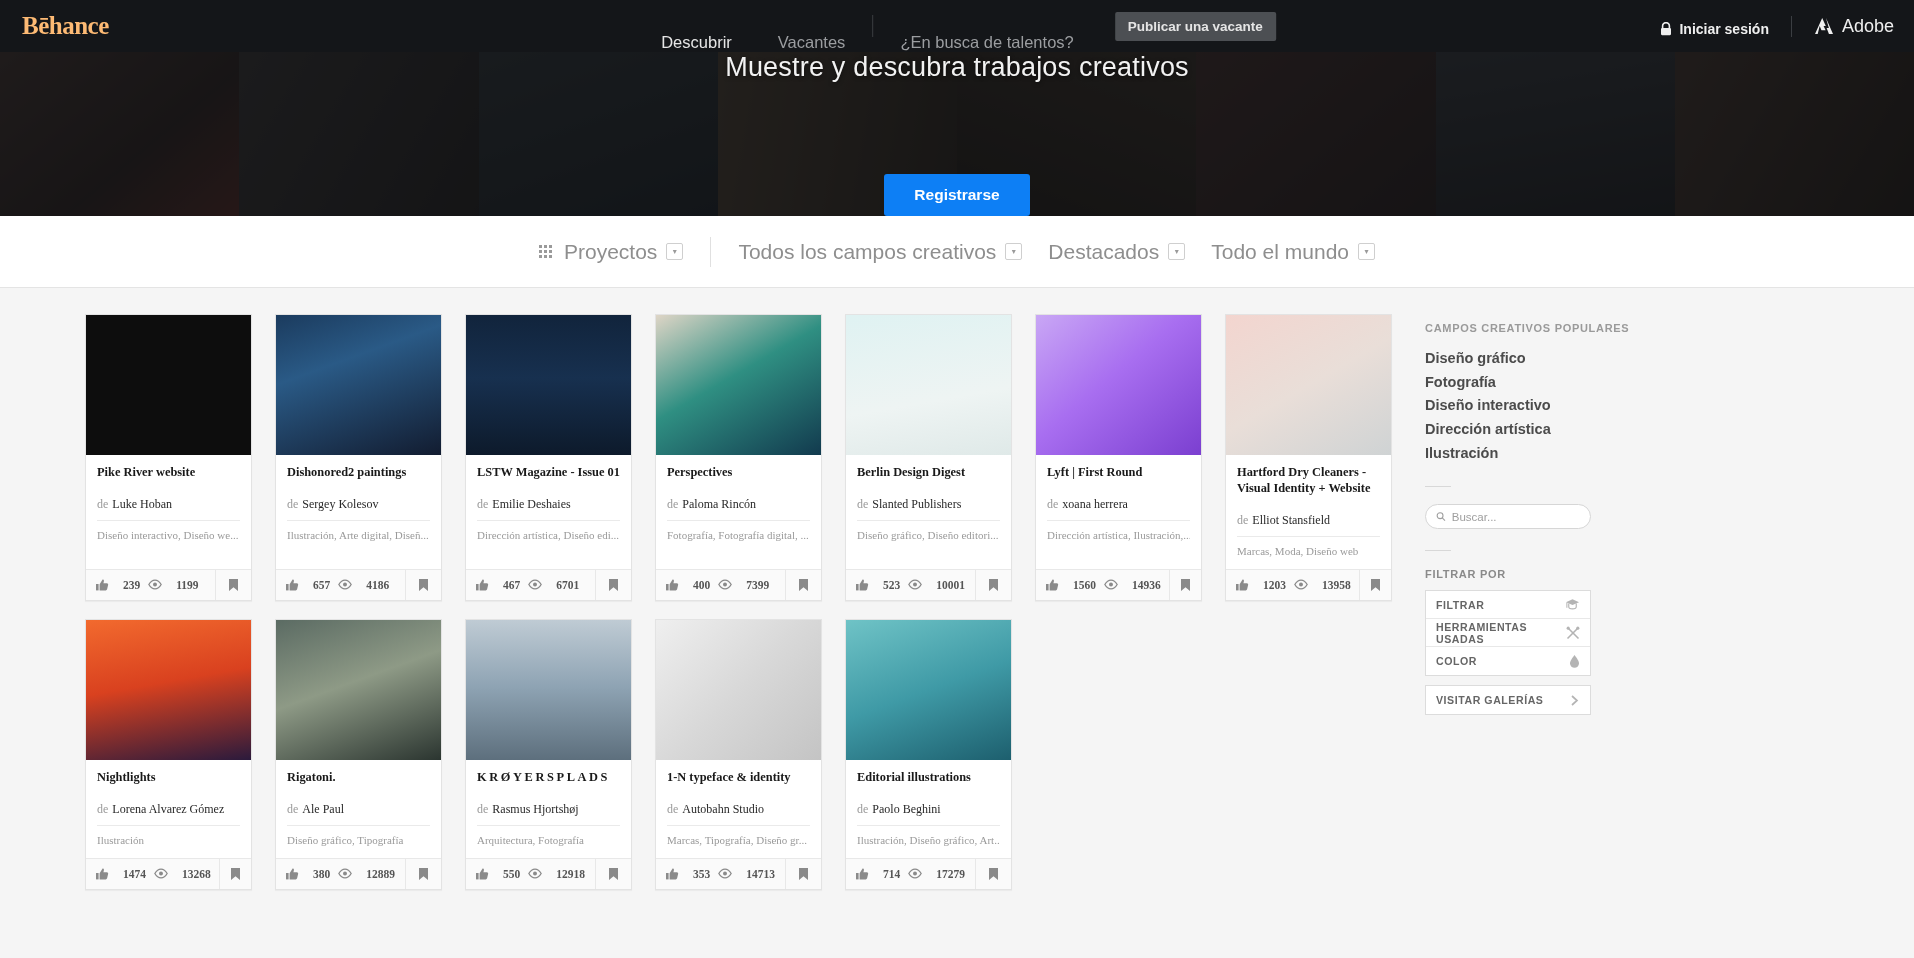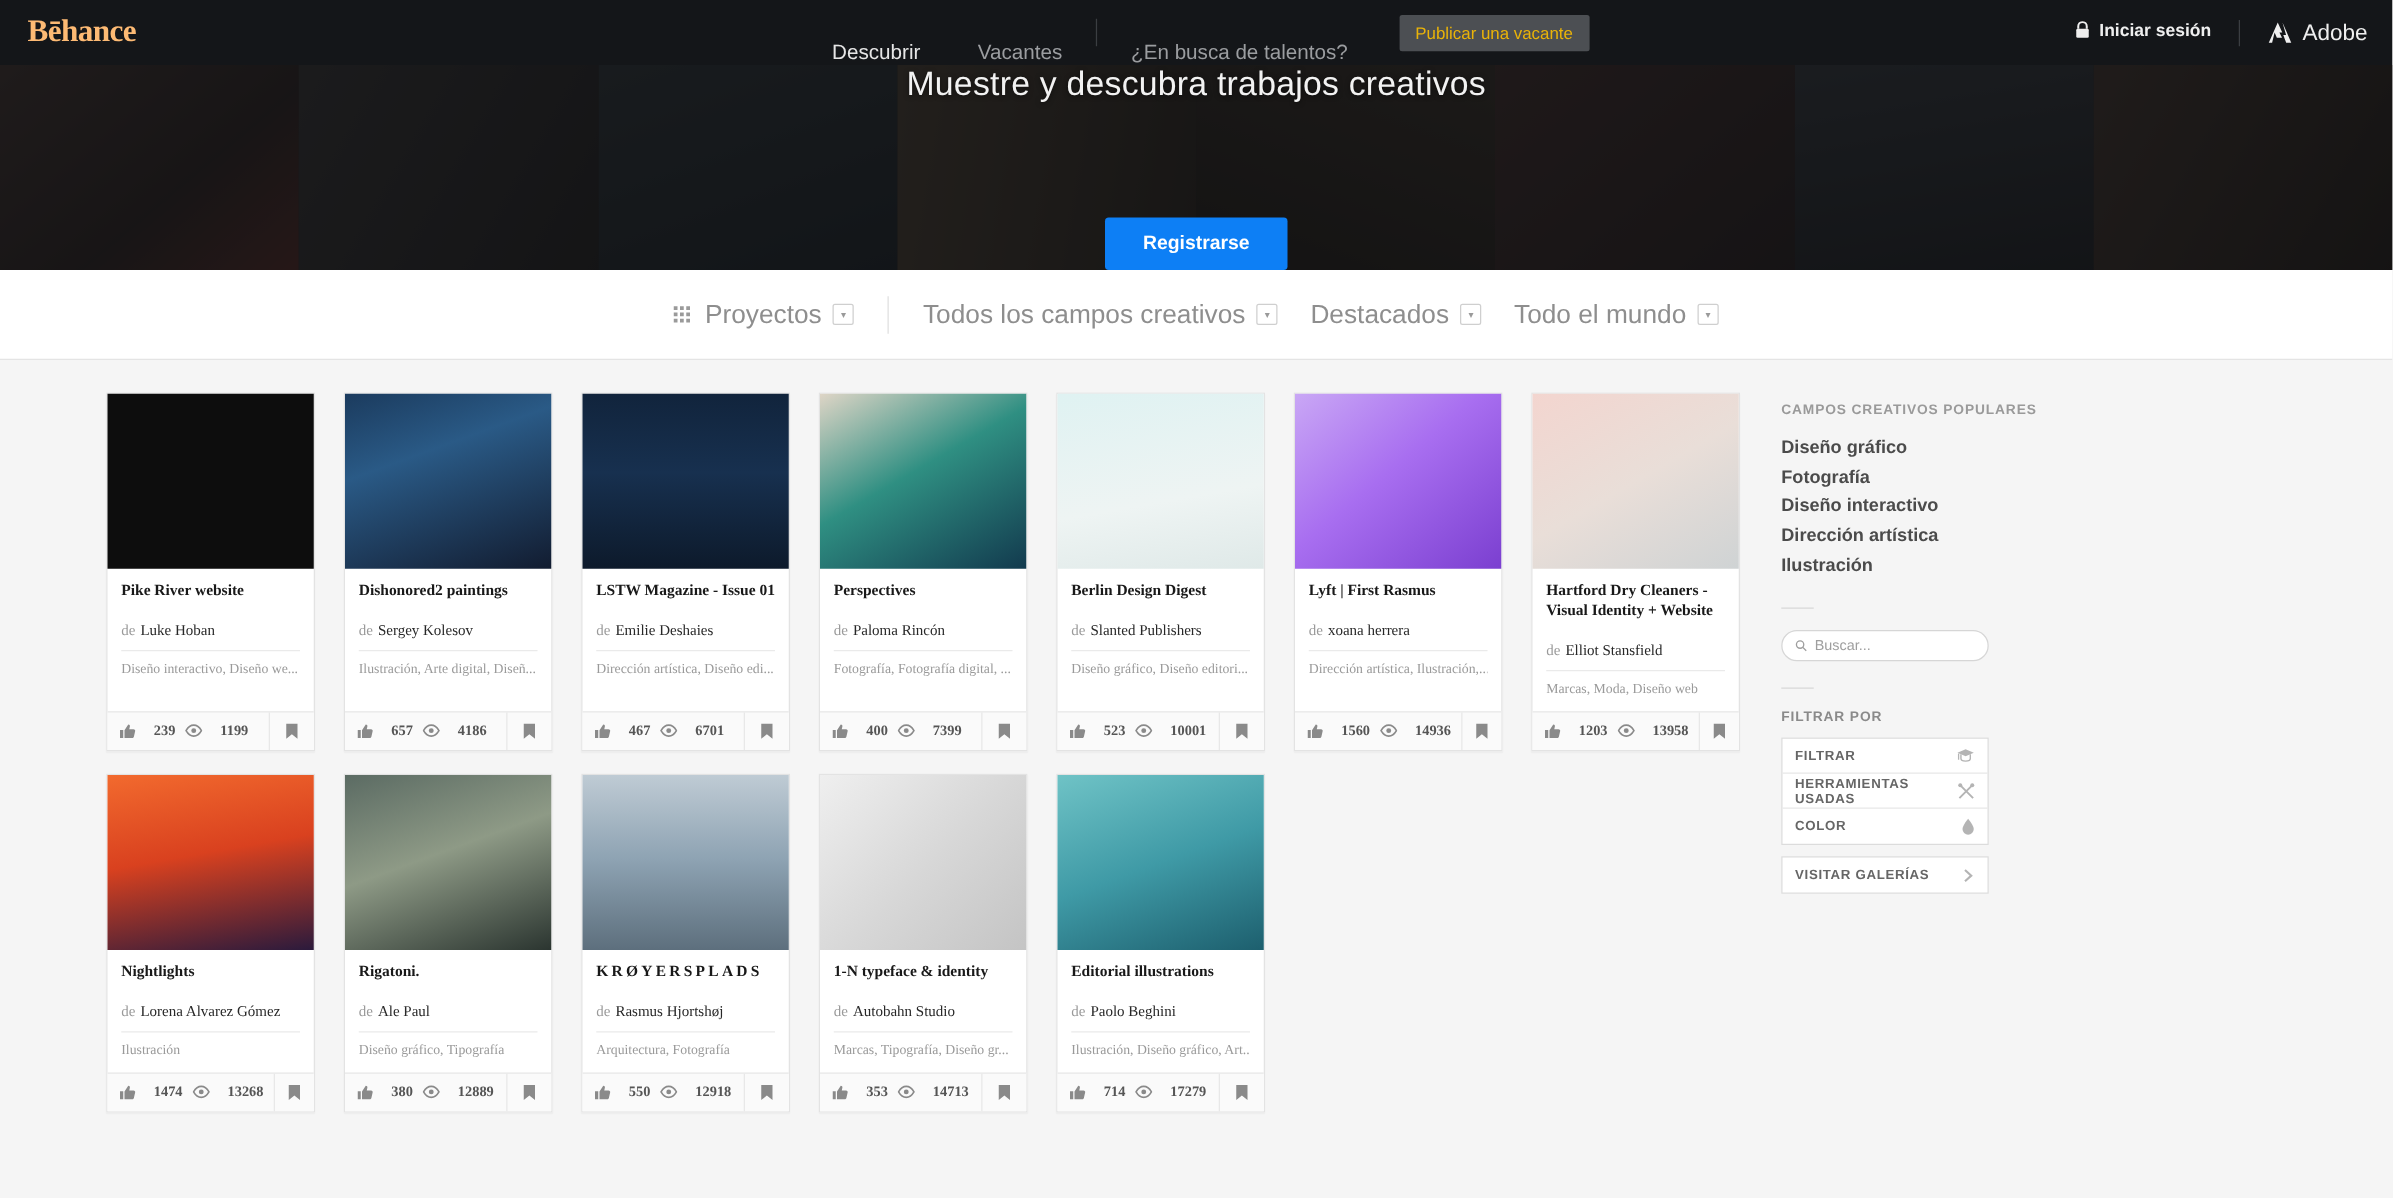--- a/index.html
+++ b/index.html
@@ -25,26 +25,26 @@
     position: absolute; left: 50%; transform: translateX(-50%);
     display: flex; align-items: center; gap: 0;
   }
   .nav-link {
     color: #e6e6e6; font-size: 16.5px; padding: 0 23px;
     text-decoration: none; cursor: pointer; white-space: nowrap; margin-top: 33px;
   }
   .nav-link.dim { color: #9b9da0; }
   .nav-sep { width: 1px; height: 22px; background: #3b3e42; margin: 0 4px; }
   .nav-cta {
-    background: #4c4f53; color: #eab308; font-size: 13.5px; font-weight: 400;
+    background: #4c4f53; color: #e5e5e5; font-size: 13.5px; font-weight: 700;
     padding: 7px 13px; border: none; border-radius: 2px;
     cursor: pointer; margin-left: 18px; white-space: nowrap;
   }
   .nav-right {
-    margin-left: auto; display: flex; align-items: flex-start;
+    margin-left: auto; display: flex; align-items: flex-end;
     margin-right: 20px; gap: 0;
   }
   .signin {
     display: flex; align-items: center; gap: 7px;
     color: #efefef; font-size: 14px; font-weight: 700;
     cursor: pointer; padding-right: 22px;
   }
   .adobe {
     display: flex; align-items: center; gap: 8px;
     color: #efefef; font-size: 18px; padding-left: 22px;
@@ -425,21 +425,21 @@
       <span class="bookmark-cell">
         <svg width="11" height="14" viewBox="0 0 11 14">
           <path d="M1 1 H10 V13 L5.5 9.3 L1 13 Z" fill="#8a8a8a"></path>
         </svg>
       </span>
     </div>
       </div>
       <div class="card">
     <div class="card-thumb" style="background:linear-gradient(140deg,#c9a7f5 0%,#a86ef0 45%,#7b3fd0 100%);"></div>
     <div class="card-body">
-      <div class="card-title">Lyft | First Rasmus</div>
+      <div class="card-title">Lyft | First Round</div>
       <div class="card-owner">
         <span class="de">de</span><span>xoana herrera</span>
       </div>
       <div class="card-fields">Dirección artística, Ilustración,...</div>
     </div>
     <div class="card-stats">
       <span class="stat">
         <svg width="13" height="12" viewBox="0 0 13 12">
           <rect x="0" y="5" width="2.6" height="6.4" fill="#8a8a8a"></rect>
           <path d="M3.6 11.4 V5.2 L6.6 0.6 c1 0 1.5 .7 1.3 1.6 L7.4 4.3 h3.4 c1 0 1.6 .8 1.3 1.7 l-1 4.3 c-.2 .7 -.7 1.1 -1.4 1.1 Z" fill="#8a8a8a"></path>

